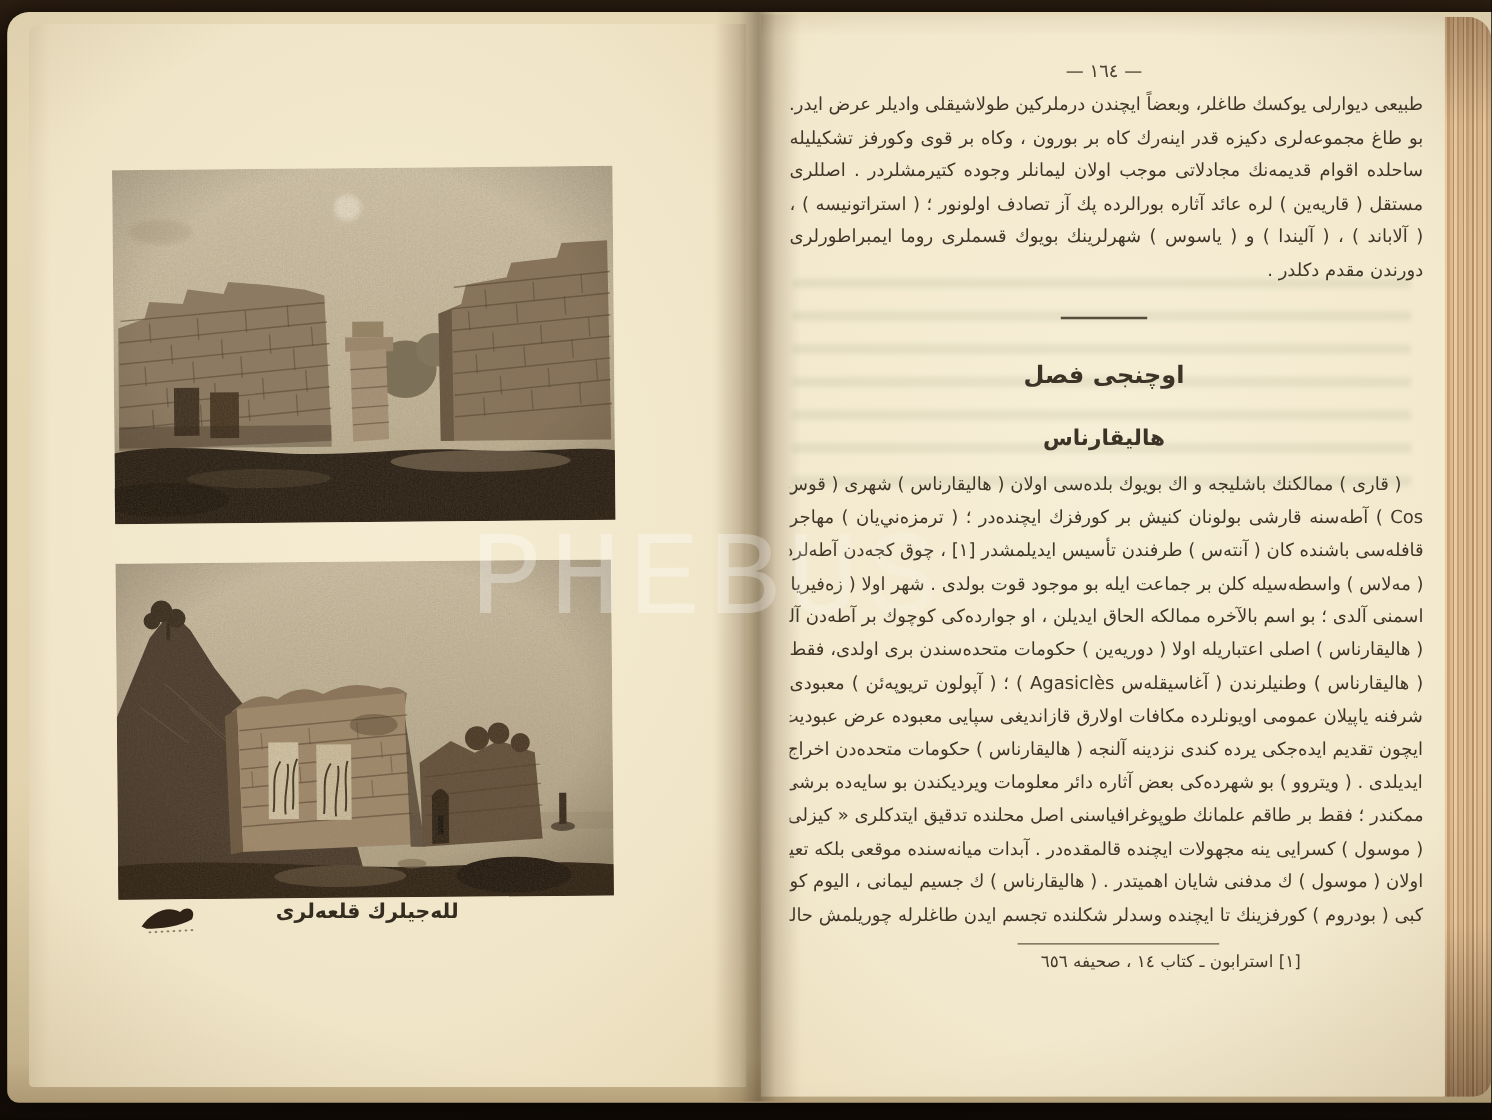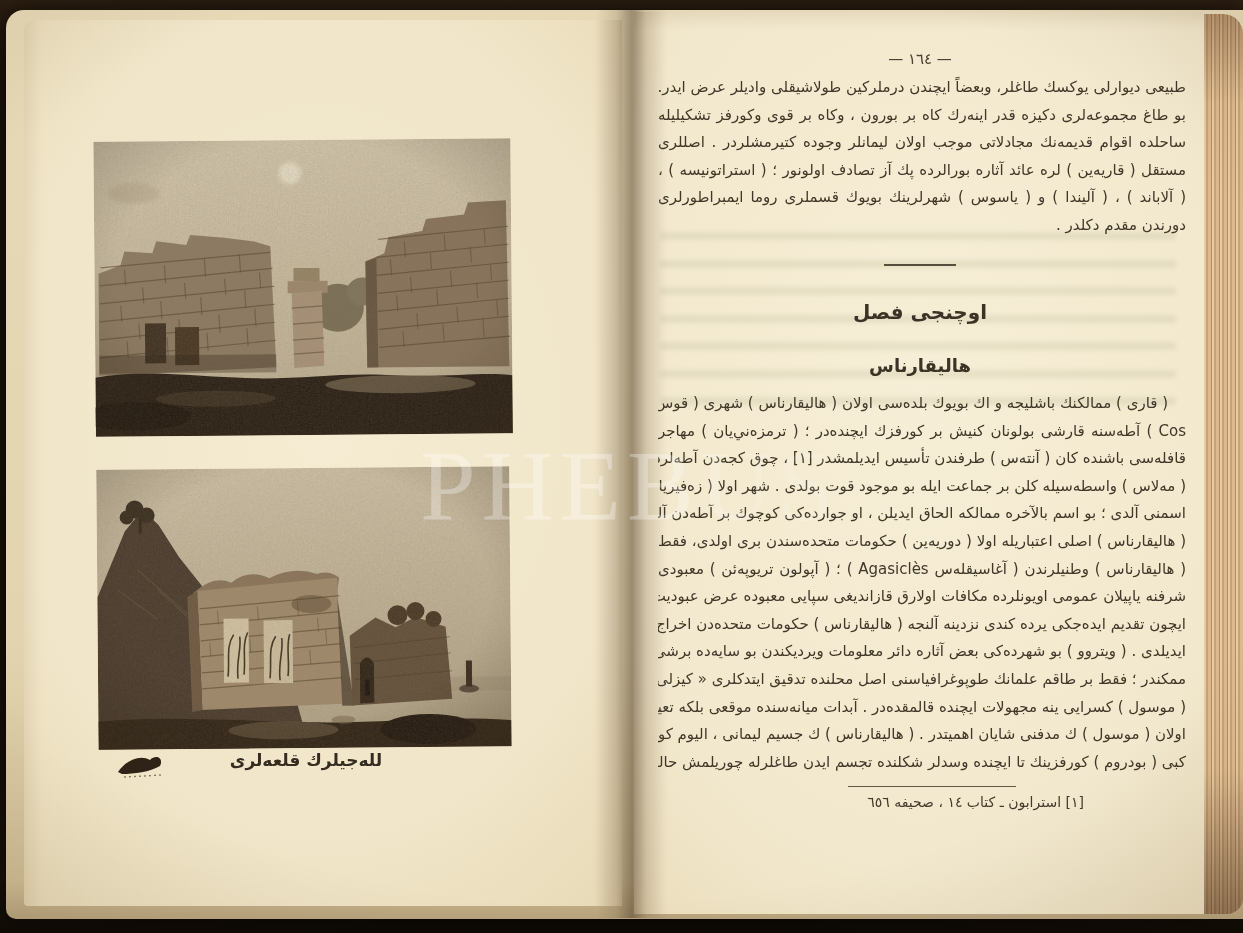--- a/index.html
+++ b/index.html
@@ -51,22 +51,22 @@
   .chapter{position:absolute;left:0;right:0;top:288px;text-align:center;direction:rtl;
     font-size:20px;font-weight:bold;color:#3c3326;}
   .section{position:absolute;left:0;right:0;top:343px;text-align:center;direction:rtl;
     font-size:18px;font-weight:bold;color:#3c3326;}
   .fn-rule{position:absolute;top:774px;right:190px;width:168px;border-top:1.5px solid rgba(62,50,36,.8);}
   .footnote{position:absolute;top:782px;right:122px;direction:rtl;font-size:14px;color:#443a2c;}
   .bleed{position:absolute;left:26px;right:30px;top:220px;height:185px;pointer-events:none;
     filter:blur(2px);border-radius:4px;opacity:.9;
     background:repeating-linear-gradient(180deg,rgba(125,132,92,.13) 0 8px,rgba(125,132,92,0) 8px 27.5px);}
   
-  .watermark{position:absolute;left:420px;top:436px;z-index:50;pointer-events:none;
-    font-family:Liberation Serif, serif;font-size:100px;line-height:1;color:#ffffff;opacity:.32;
+  .watermark{position:absolute;left:392px;top:436px;z-index:50;pointer-events:none;
+    font-family:Liberation Mono, monospace;font-size:100px;line-height:1;color:#ffffff;opacity:.32;
     letter-spacing:6px;filter:blur(.4px);
     -webkit-mask-image:linear-gradient(90deg,rgba(0,0,0,.95) 0 55%,rgba(0,0,0,.45) 80%,rgba(0,0,0,.35) 100%);
             mask-image:linear-gradient(90deg,rgba(0,0,0,.95) 0 55%,rgba(0,0,0,.45) 80%,rgba(0,0,0,.35) 100%);}
 </style>
 </head>
 <body>
 
 <div class="scene">
   <div class="stack"></div>
 

